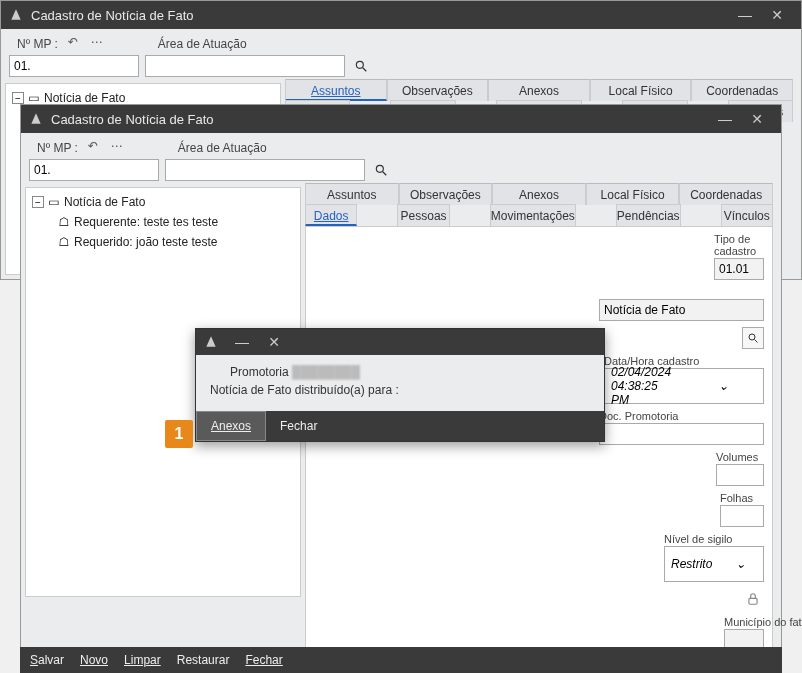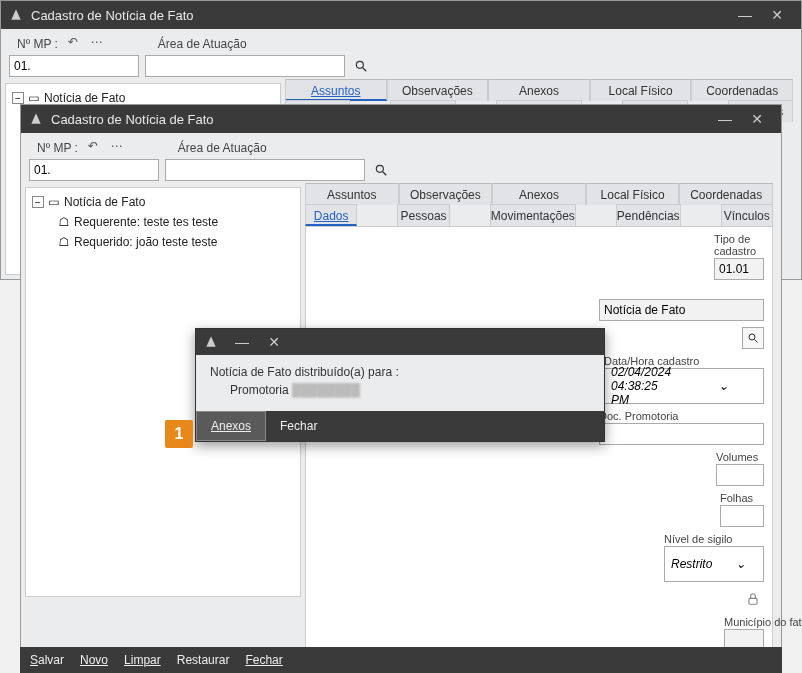--- a/index.html
+++ b/index.html
@@ -313,25 +313,25 @@
 
 <div class="modal">
   <div class="titlebar">
     <svg class="logo" viewBox="0 0 24 24">
         <path d="M12 2 L20 20 L4 20 Z"></path>
       </svg>
     <span class="win-btn">—</span>
     <span class="win-btn">✕</span>
   </div>
   <div class="modal-body">
-    <div class="line">Notícia de Fato distribuído(a) para :</div>
     <div class="line indent">
       <span>Promotoria</span>
       <span class="blur">████████</span>
     </div>
+    <div class="line">Notícia de Fato distribuído(a) para :</div>
   </div>
   <div class="modal-actions">
     <div class="btn primary">
       <span style="text-decoration:underline">Anexos</span>
     </div>
     <div class="btn">
       <span>Fechar</span>
     </div>
   </div>
 </div>

